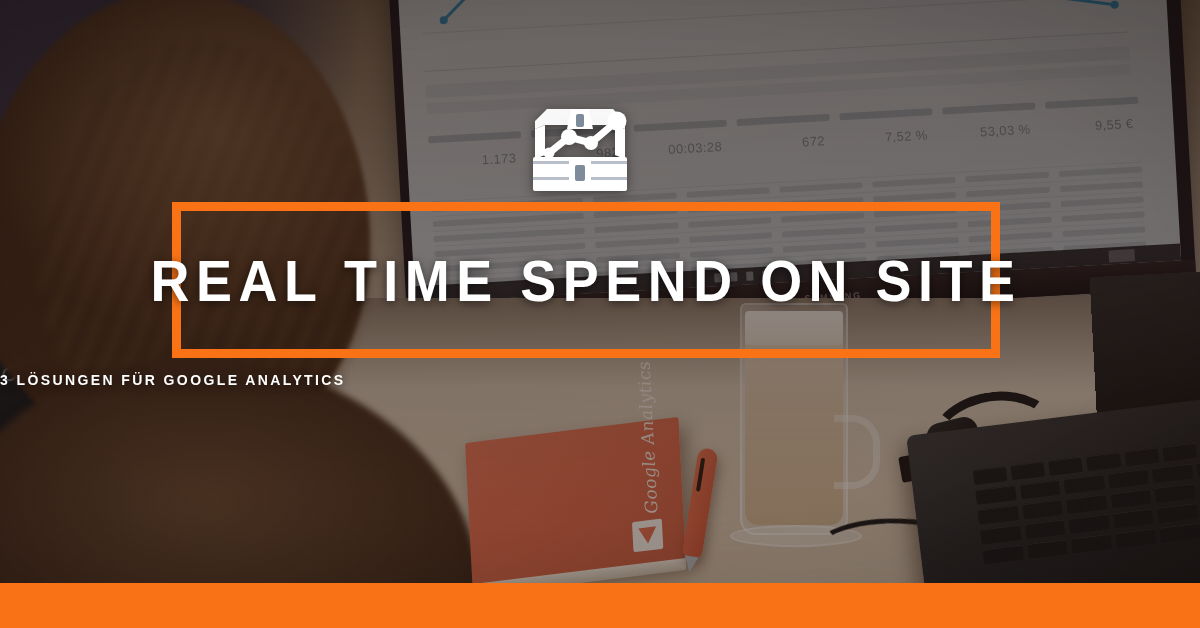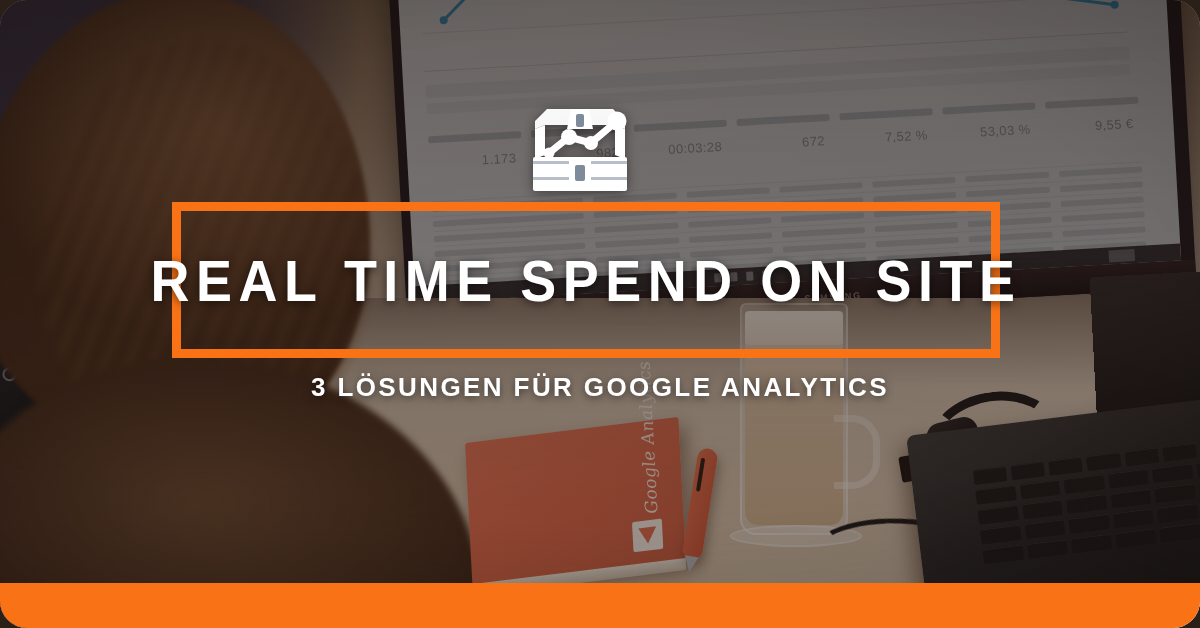--- a/index.html
+++ b/index.html
@@ -2,21 +2,20 @@
 <html><head>
 <meta charset="utf-8">
 <style>
   * { margin:0; padding:0; box-sizing:border-box; }
   html,body { width:1200px; height:628px; overflow:hidden; background:#2b2018; }
   body { font-family:"Liberation Sans", sans-serif; }
 
   .banner{
     position:relative; width:1200px; height:628px; overflow:hidden;
     background:#3a2a20;
-    border-radius:27px;
   }
 
   
   .photo{ position:absolute; inset:0; overflow:hidden; }
 
   
   .wall{
     position:absolute; inset:0;
     background:
       radial-gradient(120% 90% at 78% 78%, #e8dcd0 0%, #d9c9ba 30%, #bda894 60%, #8d7258 100%),
@@ -281,22 +280,22 @@
   }
   .title{
     position:absolute; inset:0; display:flex; align-items:center; justify-content:center;
     color:#ffffff; font-size:58px; font-weight:bold;
     letter-spacing:7px; white-space:nowrap;
     font-family:"Liberation Sans Narrow","Liberation Sans", sans-serif;
     transform:scaleX(.93);
     text-shadow:0 2px 10px rgba(0,0,0,.55);
   }
   .subtitle{
-    position:absolute; left:0; right:0; top:372px; text-align:center;
-    color:#ffffff; font-size:26px; font-weight:bold; letter-spacing:2.4px;
+    position:absolute; left:0; right:0; top:372px; text-align:left;
+    color:#ffffff; font-size:14px; font-weight:bold; letter-spacing:2.4px;
     text-shadow:0 2px 8px rgba(0,0,0,.6);
   }
 
   
   .logo{ position:absolute; left:519px; top:99px; width:122px; height:98px; }
   .logo svg{ width:100%; height:100%; display:block;
              filter:drop-shadow(0 2px 6px rgba(0,0,0,.45)); }
 
   .bottom-bar{
     position:absolute; left:0; right:0; bottom:0; height:45px; background:#F97316;

